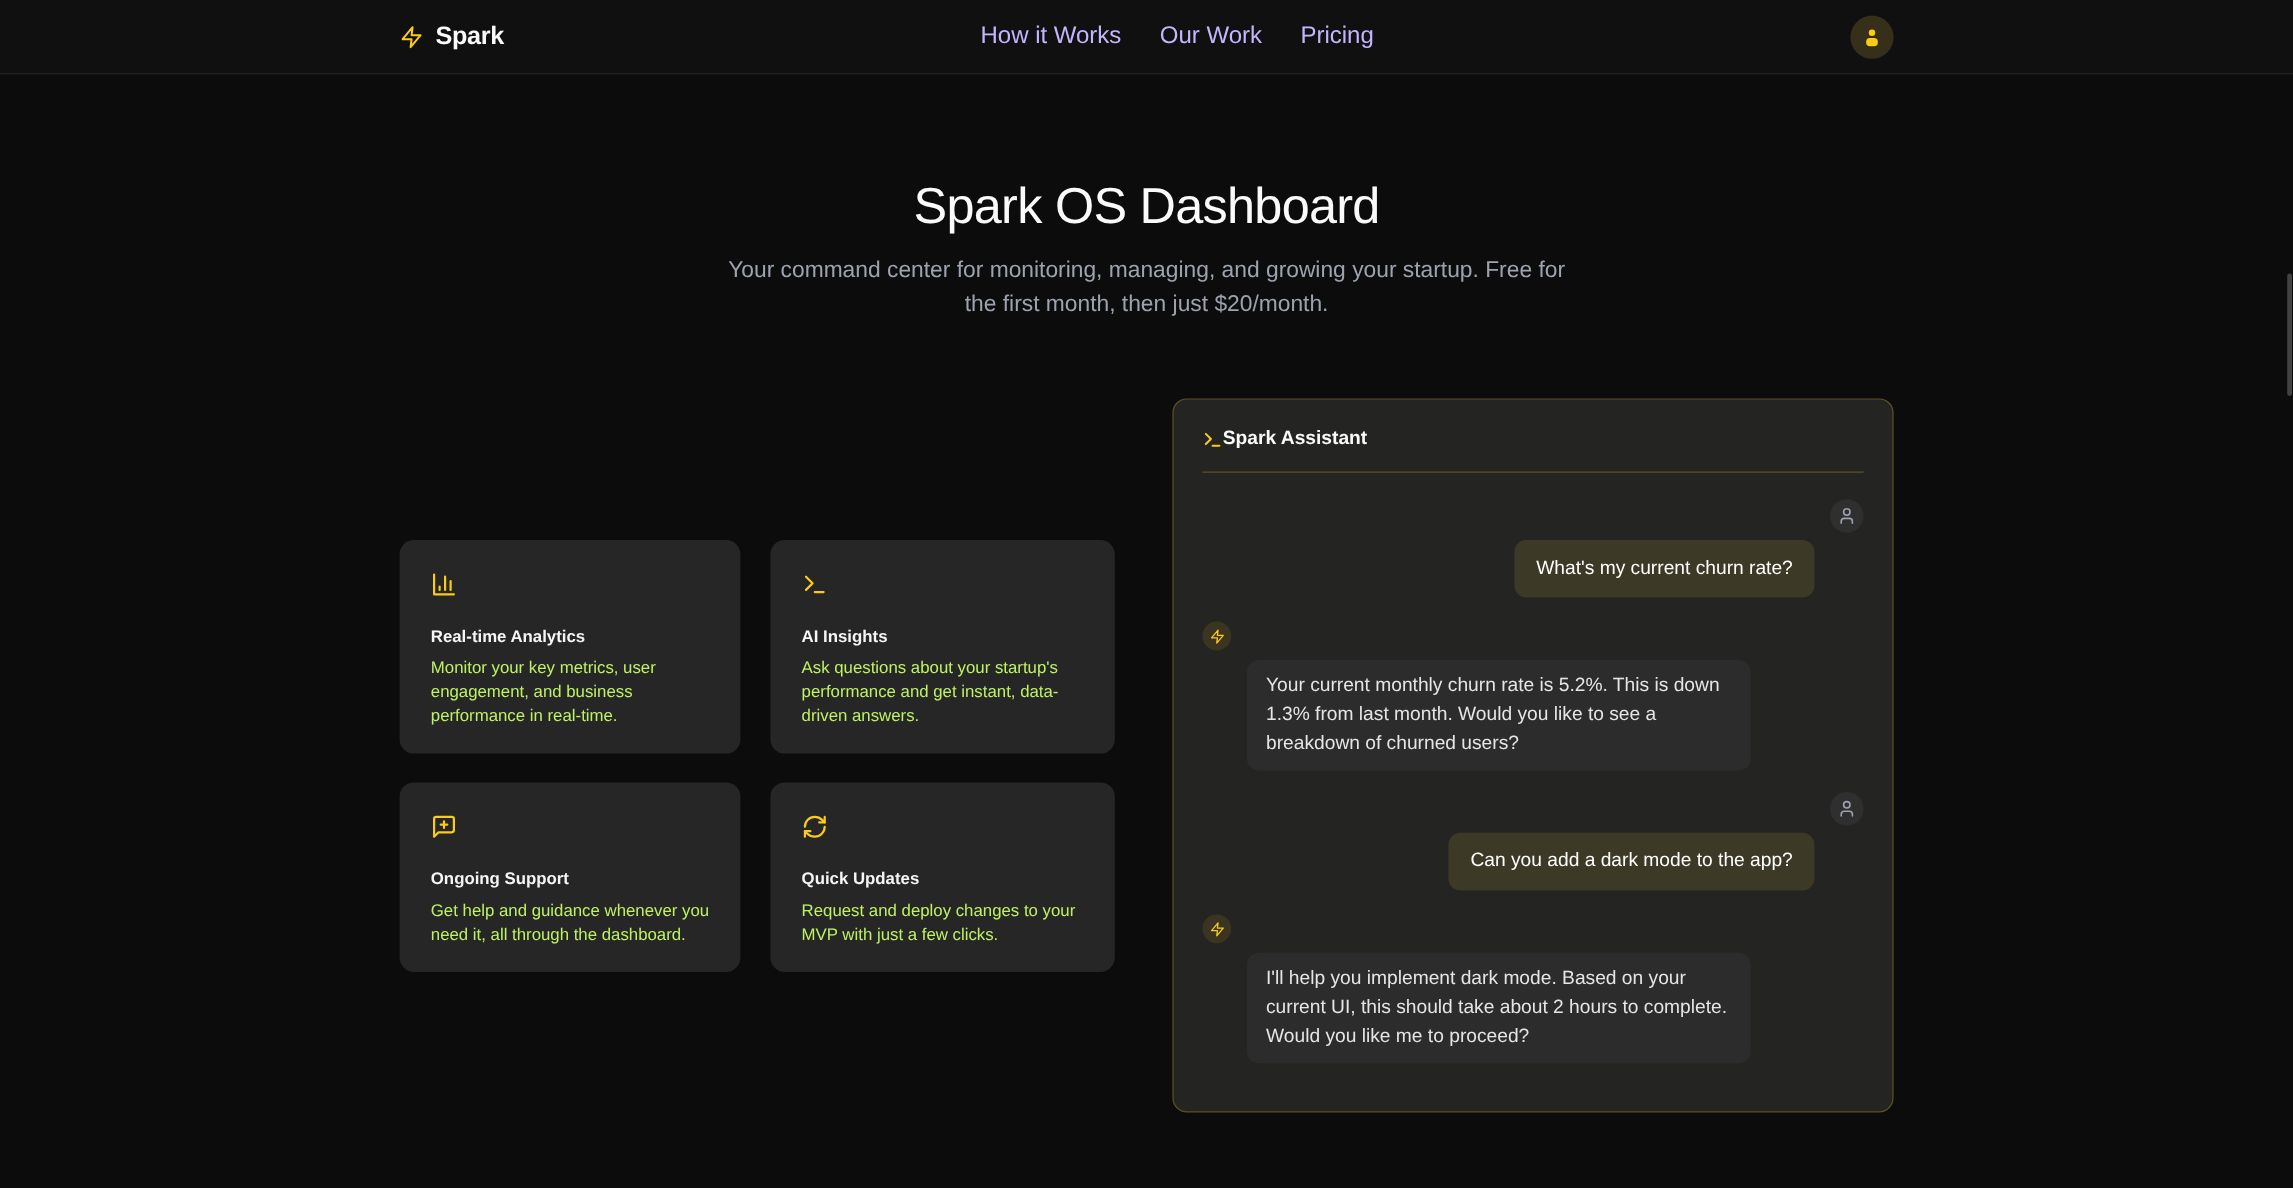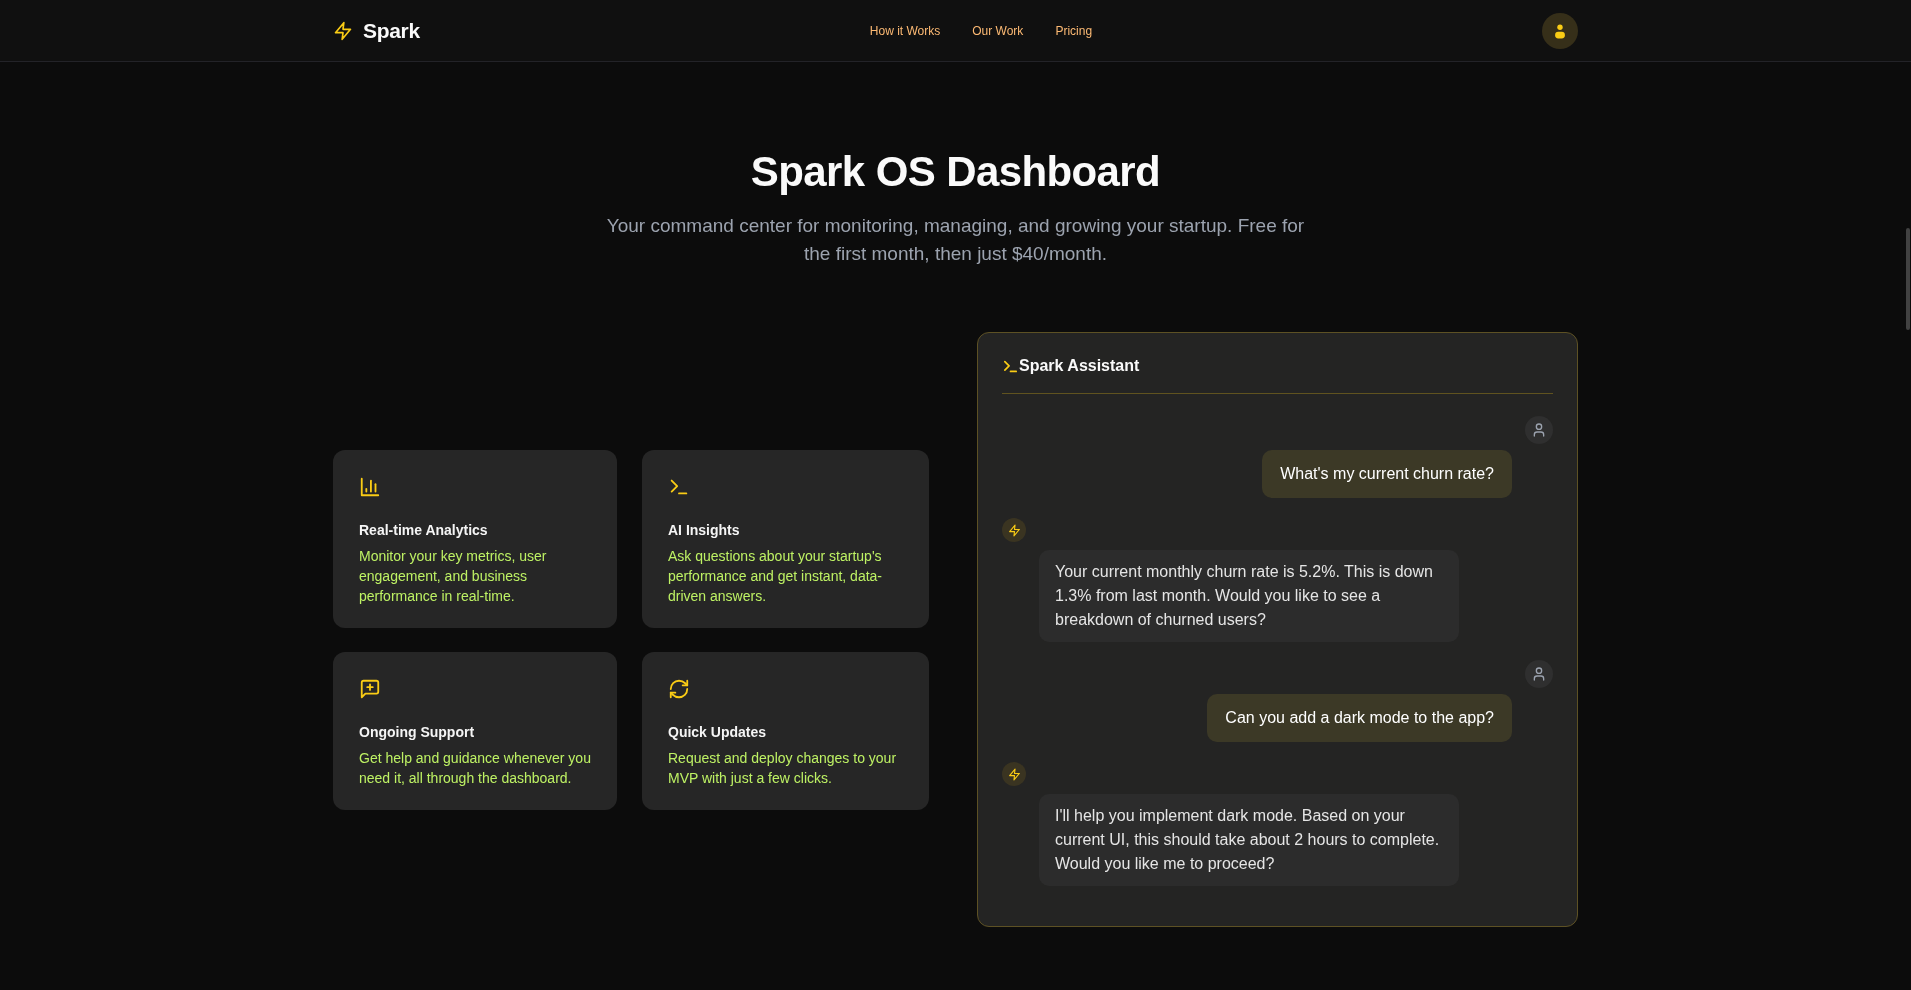--- a/index.html
+++ b/index.html
@@ -31,34 +31,34 @@
     color: #fafafa; font-size: 21px; font-weight: 700;
     text-decoration: none; cursor: pointer;
     letter-spacing: -0.3px;
   }
   .nav-links {
     flex: 1;
     display: flex; justify-content: center; align-items: center;
     gap: 32px;
   }
   .nav-link {
-    color: #fdba74; font-size: 12px; text-decoration: none; cursor: pointer; text-align: right;
+    color: #c4b5fd; font-size: 20px; text-decoration: none; cursor: pointer; text-align: right;
   }
   .avatar-btn {
     width: 36px; height: 36px; border-radius: 50%;
     background: #362f19; border: none; cursor: pointer;
     display: flex; align-items: center; justify-content: center;
     padding: 0; flex: none;
   }
 
   
   .hero { text-align: center; padding-top: 86px; }
   .hero-title {
     margin: 0;
-    font-size: 42px; font-weight: 700; color: #fafafa;
+    font-size: 42px; font-weight: 400; color: #fafafa;
     letter-spacing: -0.6px;
   }
   .hero-subtitle {
     margin: 16px auto 0;
     max-width: 708px;
     font-size: 19px; line-height: 28px;
     color: #9ca3af;
   }
 
   
@@ -177,21 +177,21 @@
           <rect x="5.5" y="13" width="13" height="9" rx="4.2"></rect>
         </svg>
       </span>
     </button>
   </div>
 </header>
 
 <main>
   <section class="hero">
     <h1 class="hero-title">Spark OS Dashboard</h1>
-    <p class="hero-subtitle">Your command center for monitoring, managing, and growing your startup. Free for the first month, then just $40/month.</p>
+    <p class="hero-subtitle">Your command center for monitoring, managing, and growing your startup. Free for the first month, then just $20/month.</p>
   </section>
 
   <div class="content-row">
 
     <div class="features-grid">
 
       <div class="feature-card">
         <span class="feature-icon">
           <svg width="22" height="22" viewBox="0 0 24 24" fill="none" stroke="#facc15" stroke-width="2" stroke-linecap="round" stroke-linejoin="round">
             <path d="M3 3v18h18"></path>

